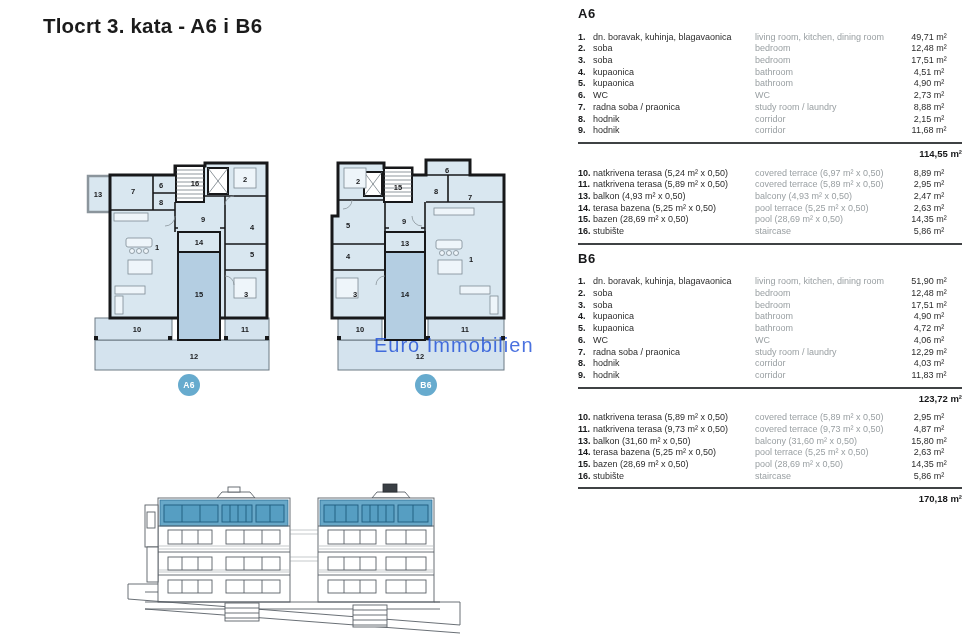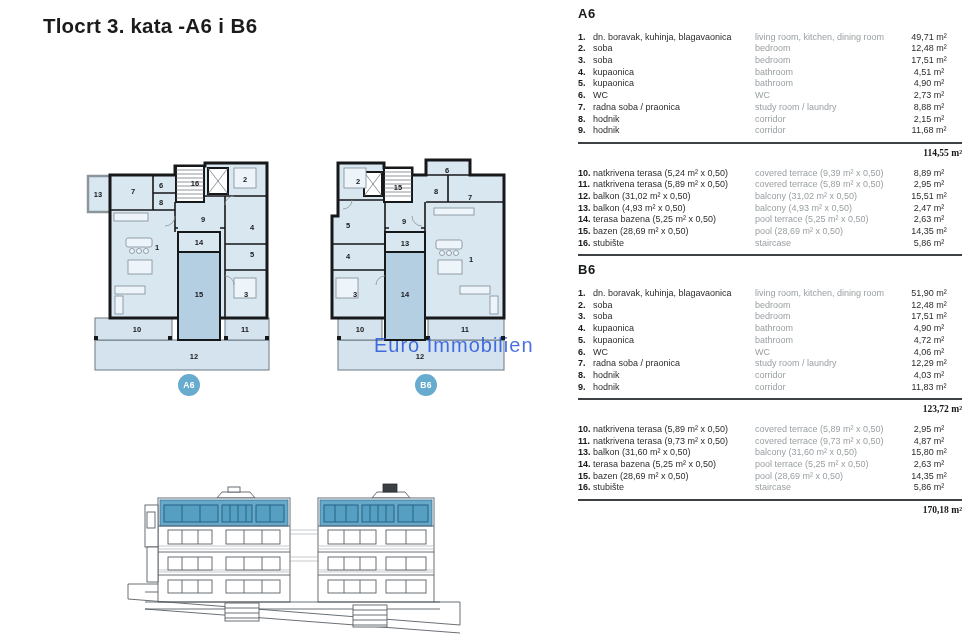--- a/index.html
+++ b/index.html
@@ -1,21 +1,21 @@
 <!DOCTYPE html>
 <html><head>
 <meta charset="utf-8">
 <style>
   html,body{margin:0;padding:0;background:#eee;}
   .canvas{position:relative;width:974px;height:640px;background:#fff;overflow:hidden;
           font-family:"Liberation Sans",sans-serif;color:#2d2d2d;}
   
   .page-title{position:absolute;left:43px;top:14px;font-size:20.5px;color:#1b1b1b;
               font-weight:600;letter-spacing:.2px;white-space:nowrap;}
-  .page-title .t-bold{font-weight:800;letter-spacing:.4px;}
+  .page-title .t-bold{font-weight:800;margin-left:5px;letter-spacing:.4px;}
   
   .watermark{position:absolute;left:374px;top:334px;font-family:Liberation Sans, sans-serif;
              font-size:20px;color:#1d4ed8;opacity:.8;letter-spacing:1px;z-index:6;
              white-space:nowrap;pointer-events:none;}
   
   .plan-svg{position:absolute;}
   .badge{position:absolute;width:22px;height:22px;border-radius:50%;background:#67abce;
          color:#fff;font-weight:800;font-size:8.5px;display:flex;align-items:center;
          justify-content:center;letter-spacing:.3px;z-index:4;}
   
@@ -43,21 +43,21 @@
   .tables{position:absolute;left:578px;top:8px;width:384px;font-size:9px;line-height:11.7px;}
   .tbl + .tbl{margin-top:8px;}
   .tbl-title{font-size:13px;font-weight:800;letter-spacing:.5px;color:#17181a;margin-bottom:12px;}
   .trow{display:flex;height:11.7px;align-items:center;white-space:nowrap;}
   .c-num{width:15px;font-weight:700;color:#17181a;flex:none;}
   .c-hr{width:162px;flex:none;color:#2d2d2d;overflow:hidden;}
   .c-en{flex:1;color:#9aa0a3;overflow:hidden;}
   .c-area{width:66px;text-align:center;color:#2d2d2d;flex:none;}
   .rule{border-top:2.6px solid #3f4244;margin-top:5px;}
   .total{ text-align:right;font-weight:700;font-size:9.5px;color:#17181a;
-          padding:4px 0 2px;margin-bottom:6px;font-family:Liberation Serif, serif;}
+          padding:4px 0 2px;margin-bottom:6px;}
 </style>
 </head>
 <body>
 
 <div class="canvas">
 
   <div class="page-title">
     <span>Tlocrt 3. kata -</span><span class="t-bold">A6 i B6</span>
   </div>
 
@@ -307,36 +307,30 @@
           <span class="c-num">9.</span>
           <span class="c-hr">hodnik</span>
           <span class="c-en">corridor</span>
           <span class="c-area">11,68 m²</span>
         </div>
         <div class="rule"></div>
         <div class="total">114,55 m²</div>
         <div class="trow">
           <span class="c-num">10.</span>
           <span class="c-hr">natkrivena terasa (5,24 m² x 0,50)</span>
-          <span class="c-en">covered terrace (9,39 m² x 0,50)</span>
+          <span class="c-en">covered terrace (6,97 m² x 0,50)</span>
           <span class="c-area">8,89 m²</span>
         </div>
         <div class="trow">
           <span class="c-num">11.</span>
           <span class="c-hr">natkrivena terasa (5,89 m² x 0,50)</span>
           <span class="c-en">covered terrace (5,89 m² x 0,50)</span>
           <span class="c-area">2,95 m²</span>
         </div>
         <div class="trow">
-          <span class="c-num">12.</span>
-          <span class="c-hr">balkon (31,02 m² x 0,50)</span>
-          <span class="c-en">balcony (31,02 m² x 0,50)</span>
-          <span class="c-area">15,51 m²</span>
-        </div>
-        <div class="trow">
           <span class="c-num">13.</span>
           <span class="c-hr">balkon (4,93 m² x 0,50)</span>
           <span class="c-en">balcony (4,93 m² x 0,50)</span>
           <span class="c-area">2,47 m²</span>
         </div>
         <div class="trow">
           <span class="c-num">14.</span>
           <span class="c-hr">terasa bazena (5,25 m² x 0,50)</span>
           <span class="c-en">pool terrace (5,25 m² x 0,50)</span>
           <span class="c-area">2,63 m²</span>

